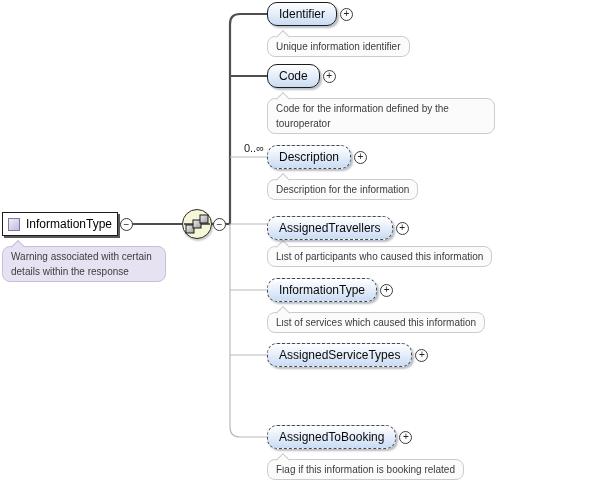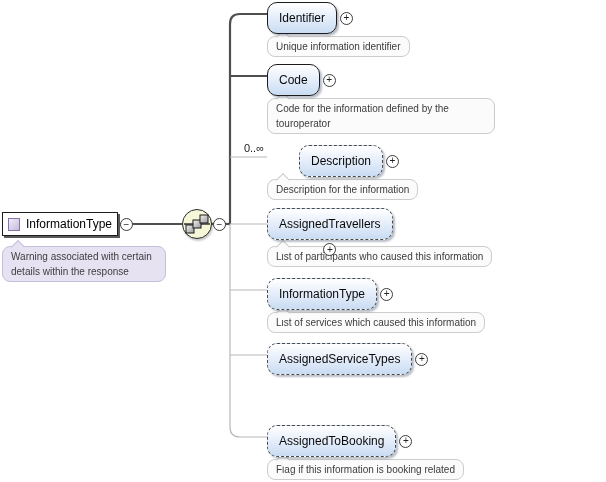--- a/index.html
+++ b/index.html
@@ -36,21 +36,21 @@
     background:var(--compositor-fill,#f6f6d8);
     display:flex; align-items:center; justify-content:center;
     box-shadow:1px 2px 2px rgba(0,0,0,.22);
   }
 
   .child-row {
     position:absolute; left:267px; z-index:2;
     display:flex; align-items:center; gap:3px;
   }
   .pill {
-    height:32px; box-sizing:border-box; display:inline-flex; align-items:center;
+    height:24px; box-sizing:border-box; display:inline-flex; align-items:center;
     padding:0 11px; border:1px solid #1c1c1c; border-radius:10px;
     background:linear-gradient(to bottom, var(--pill-top,#ffffff) 0%, #e7effb 45%, var(--pill-bottom,#c9dcf3) 100%);
     box-shadow:2px 2px 2px rgba(100,110,130,.45);
     font-size:12px; color:#0a0a0a; white-space:nowrap; cursor:pointer;
   }
   .pill.optional { border-style:dashed; border-color:#4a4a4a; }
 
   .ann {
     position:absolute; z-index:1; box-sizing:border-box;
     background:var(--annotation-fill,#fbfbfb); border:1px solid #cccccc; border-radius:8px;
@@ -127,29 +127,29 @@
   <div class="ann child-ann" style="top: 36px;">Unique information identifier</div>
 
   <div class="child-row" style="top: 64px;">
     <div class="pill">
       <span class="pill-label">Code</span>
     </div>
     <div class="toggle toggle-inline">+</div>
   </div>
   <div class="ann child-ann" style="top: 98px; max-width: 228px;">Code for the information defined by the touroperator</div>
 
-  <div class="child-row" style="top: 145px; margin-left: 32px;">
+  <div class="child-row" style="top: 145px;">
     <div class="pill optional">
       <span class="pill-label">Description</span>
     </div>
     <div class="toggle toggle-inline">+</div>
   </div>
   <div class="ann child-ann" style="top: 179px;">Description for the information</div>
 
-  <div class="child-row" style="top: 208px; flex-direction: column;">
+  <div class="child-row" style="top: 216px;">
     <div class="pill optional">
       <span class="pill-label">AssignedTravellers</span>
     </div>
     <div class="toggle toggle-inline">+</div>
   </div>
   <div class="ann child-ann" style="top: 246px;">List of participants who caused this information</div>
 
   <div class="child-row" style="top: 278px;">
     <div class="pill optional">
       <span class="pill-label">InformationType</span>

